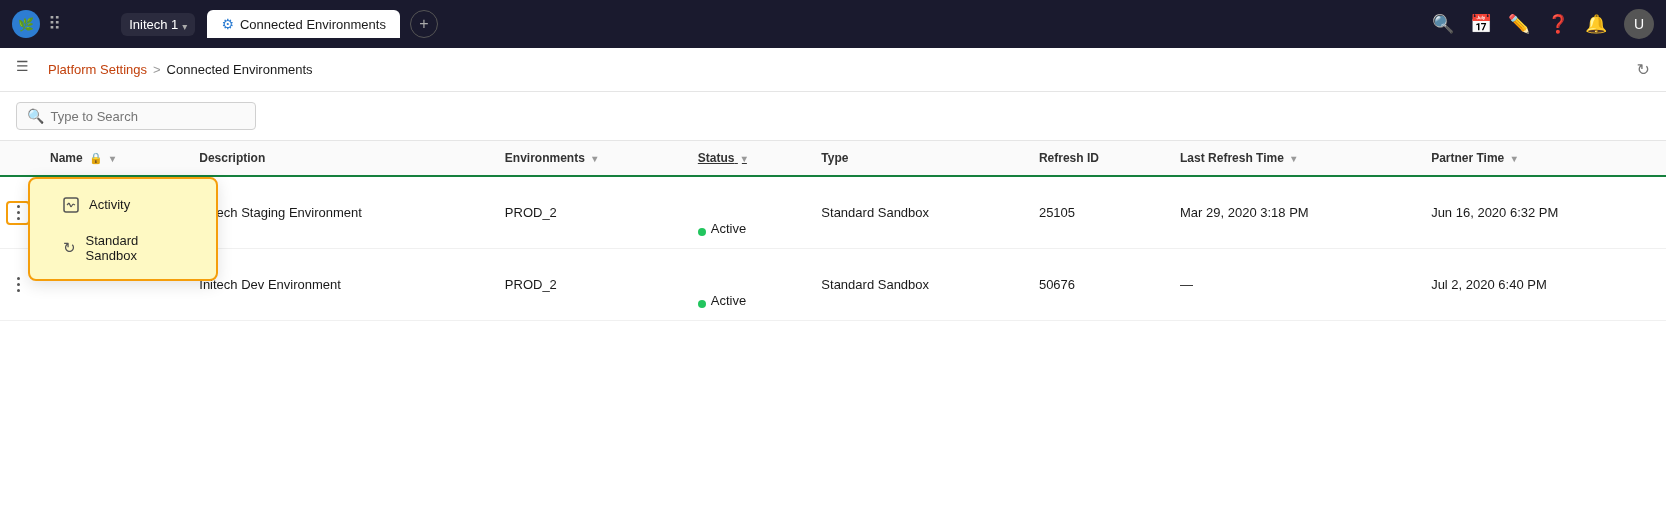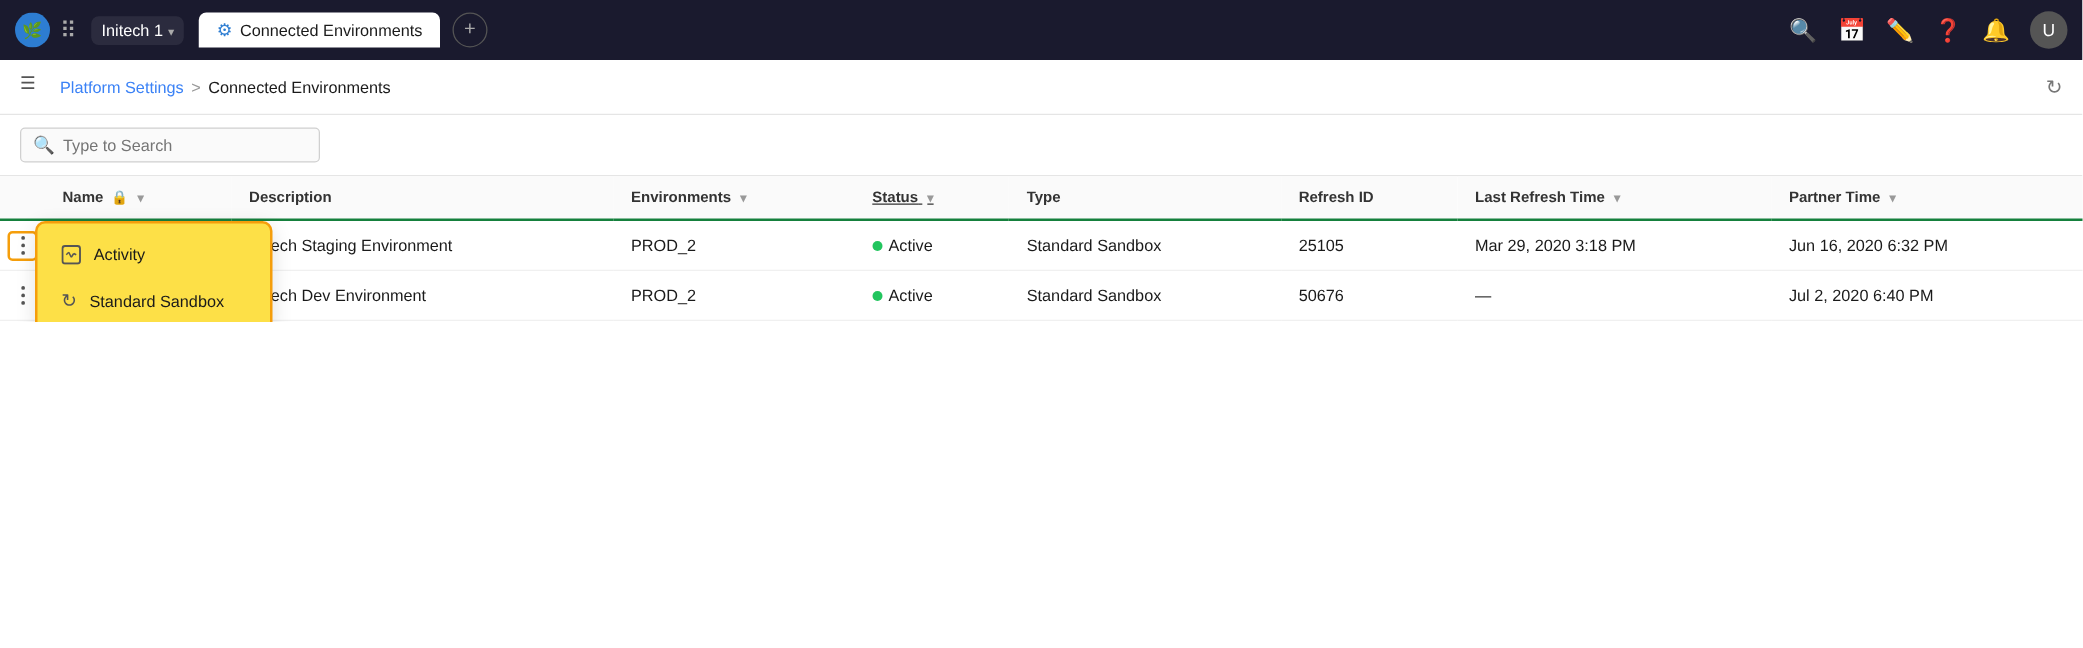--- a/index.html
+++ b/index.html
@@ -7,21 +7,21 @@
 
     
     .topnav {
       display: flex; align-items: center; background: #1a1a2e; color: #fff;
       height: 48px; padding: 0 12px; gap: 8px;
     }
     .topnav-grid { font-size: 18px; cursor: pointer; color: #aaa; margin-right: 4px; }
     .topnav-workspace {
       display: flex; align-items: flex-end; gap: 4px;
       background: rgba(255,255,255,0.08); border-radius: 6px; padding: 4px 8px;
-      cursor: pointer; color: #fff; font-size: 13px; font-weight: 500;
+      cursor: pointer; color: #fff; font-size: 13px; font-weight: 500; margin-left: 48px;
     }
     .topnav-chevron { font-size: 10px; color: #aaa; }
     .topnav-tab {
       display: flex; align-items: center; gap: 6px;
       background: #fff; color: #1a1a1a; border-radius: 6px 6px 0 0;
       padding: 6px 14px; font-size: 13px; font-weight: 500; cursor: pointer;
       margin-left: 4px;
     }
     .topnav-tab-icon { color: #2d7dd2; font-size: 14px; }
     .topnav-add {
@@ -65,36 +65,36 @@
     th {
       text-align: left; padding: 10px 14px; font-size: 12px; font-weight: 600;
       color: #333; white-space: nowrap; border-bottom: 1px solid #e5e5e5;
       position: relative;
     }
     th .sort-icon { color: #999; font-size: 10px; margin-left: 4px; }
     th .lock-icon { color: #777; font-size: 11px; margin-left: 3px; }
     td { padding: 12px 14px; font-size: 13px; color: #1a1a1a; border-bottom: 1px solid #f0f0f0; vertical-align: middle; }
 
     .status-dot { width: 8px; height: 8px; border-radius: 50%; background: #22c55e; display: inline-block; margin-right: 5px; }
-    .status-cell { display: flex; align-items: center; }
+    .status-cell { display: flex; align-items: flex-end; margin-top: 32px; }
 
     
     .row-actions-col { width: 32px; padding: 0 6px; position: relative; }
     .row-dots {
       display: flex; flex-direction: column; align-items: center;
       justify-content: center; gap: 3px; width: 24px; height: 24px;
       cursor: pointer; border-radius: 4px;
     }
     .row-dots span { width: 3px; height: 3px; background: #555; border-radius: 50%; display: block; }
 
     
     .context-menu {
       position: absolute; left: 28px; top: 0; z-index: 100;
-      background: #fde047; border: 2px solid #f59e0b; border-radius: 8px;
-      box-shadow: 0 4px 16px rgba(0,0,0,0.12); min-width: 190px; padding: 6px 3px;
+      background: #fef9c3; border: 2px solid #f59e0b; border-radius: 8px;
+      box-shadow: 0 4px 16px rgba(0,0,0,0.12); min-width: 190px; padding: 6px 17px;
     }
     .context-menu-item {
       display: flex; align-items: center; gap: 10px;
       padding: 10px 16px; cursor: pointer; font-size: 13px; color: #1a1a1a;
     }
     .ctx-icon { font-size: 15px; color: #555; }
 
     .row-with-menu { position: relative; }
   </style>
 </head>
@@ -127,21 +127,21 @@
   <span class="topnav-icon">🔔</span>
   <div class="topnav-avatar">
     <span>U</span>
   </div>
 </div>
 
 <div class="breadcrumb-bar">
   <div style="display:flex;align-items:center;">
     <span class="breadcrumb-menu">☰</span>
     <nav class="breadcrumb">
-      <span style="cursor:pointer;color:#3b82f6;">Platform Settings</span>
+      <span style="cursor:pointer;color:#c2410c;">Platform Settings</span>
       <span class="breadcrumb-sep">&gt;</span>
       <span class="breadcrumb-current">Connected Environments</span>
     </nav>
   </div>
   <span class="refresh-icon">↻</span>
 </div>
 
 <div class="search-area">
   <div class="search-box">
     <span class="search-icon">🔍</span>

